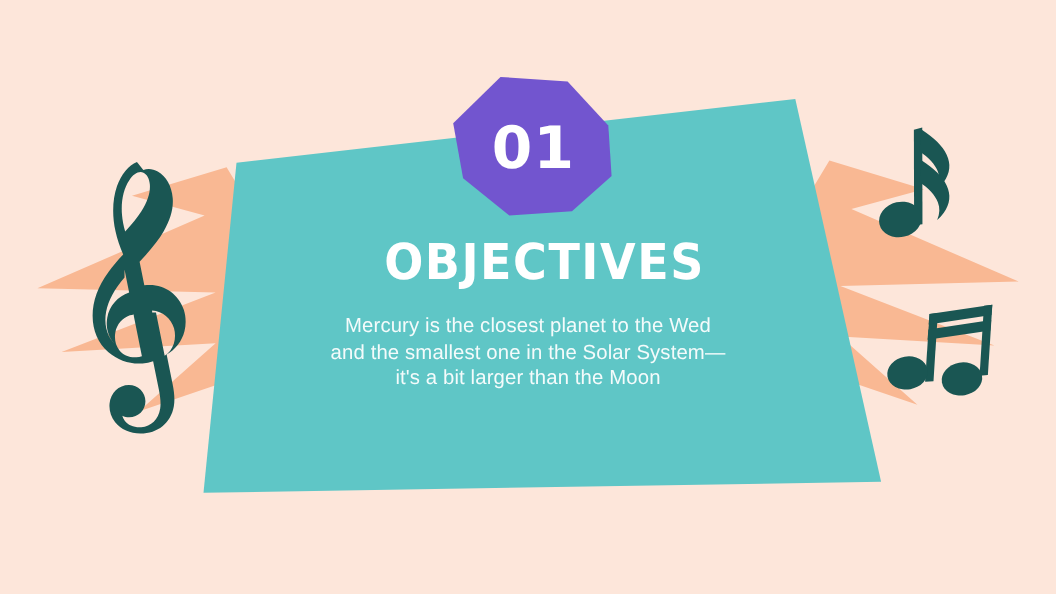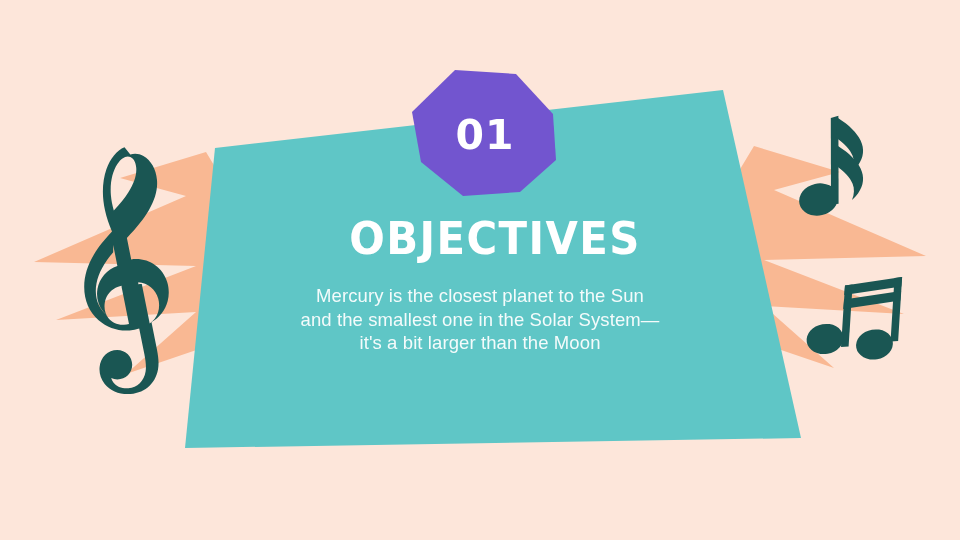--- a/index.html
+++ b/index.html
@@ -39,21 +39,21 @@
     left: 412px;
     top: 70px;
     width: 146px;
     height: 126px;
     display: flex;
     align-items: center;
     justify-content: center;
     color: #ffffff;
     font-family: "DejaVu Sans", sans-serif;
     font-weight: 700;
-    font-size: 41px;
+    font-size: 53px;
     letter-spacing: 1px;
     line-height: 1;
     transform: translateY(2px);
   }
   #slide-title {
     position: absolute;
     left: 215px;
     top: 216px;
     width: 560px;
     text-align: center;
@@ -193,16 +193,16 @@
 
       <ellipse cx="874.5" cy="344.5" rx="18.5" ry="15.0" transform="rotate(-10 874.5 344.5)"></ellipse>
     </g>
   </svg>
 
   <div class="text-layer">
     <div id="badge-number">01</div>
 
     <div id="slide-title">OBJECTIVES</div>
 
-    <div id="slide-body">Mercury is the closest planet to the Sun and the smallest one in the Solar System—it's a bit larger than the Moon</div>
+    <div id="slide-body">Mercury is the closest planet to the Wed and the smallest one in the Solar System—it's a bit larger than the Moon</div>
   </div>
 
 </div>
 
 </body></html>

